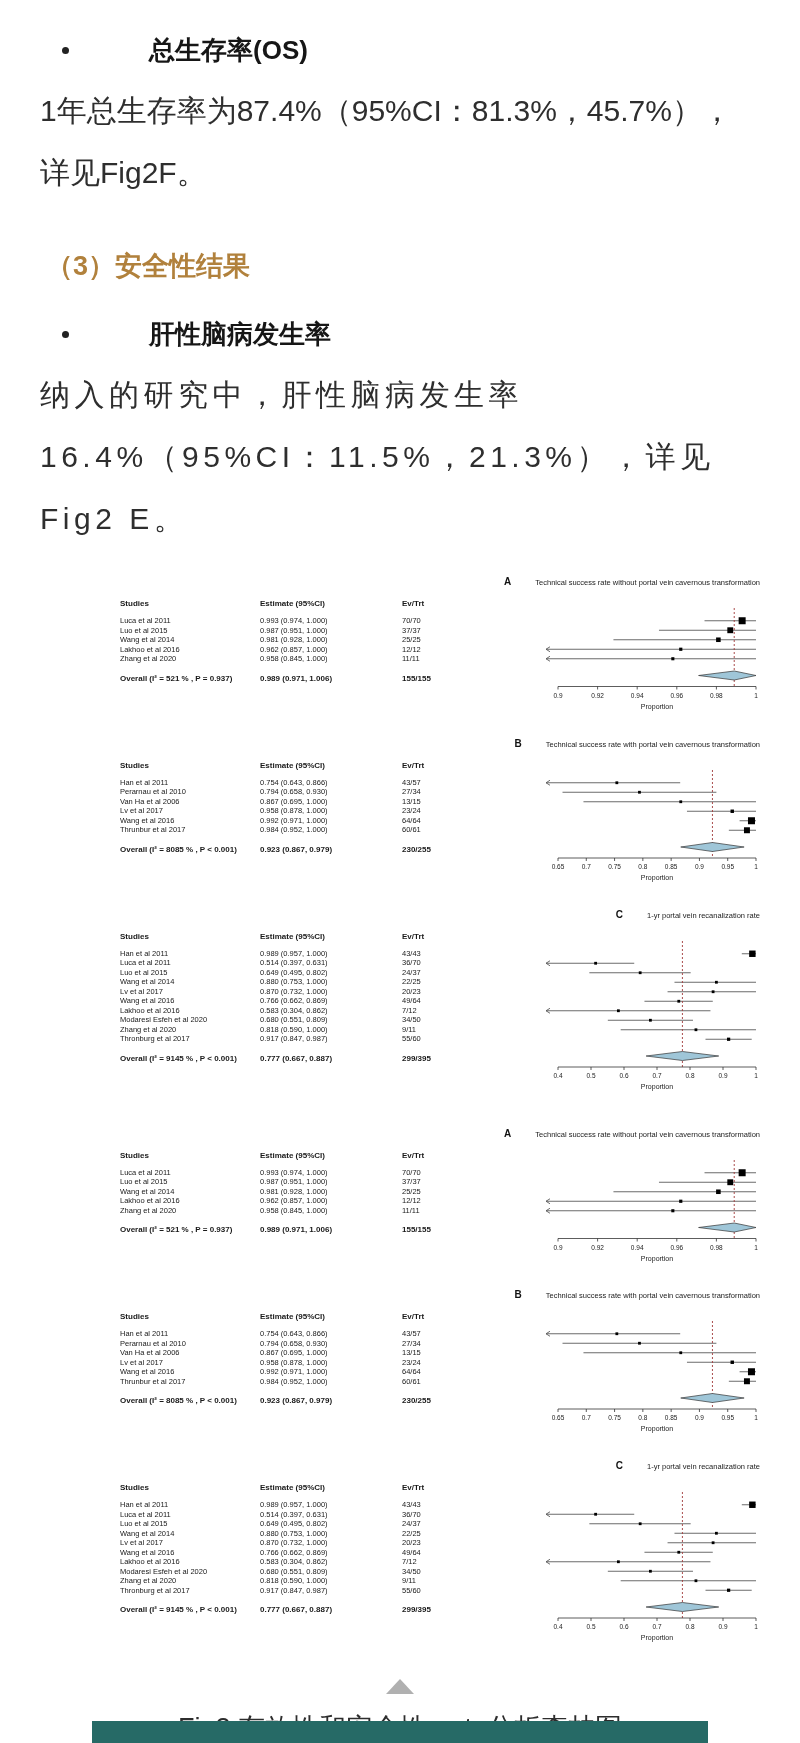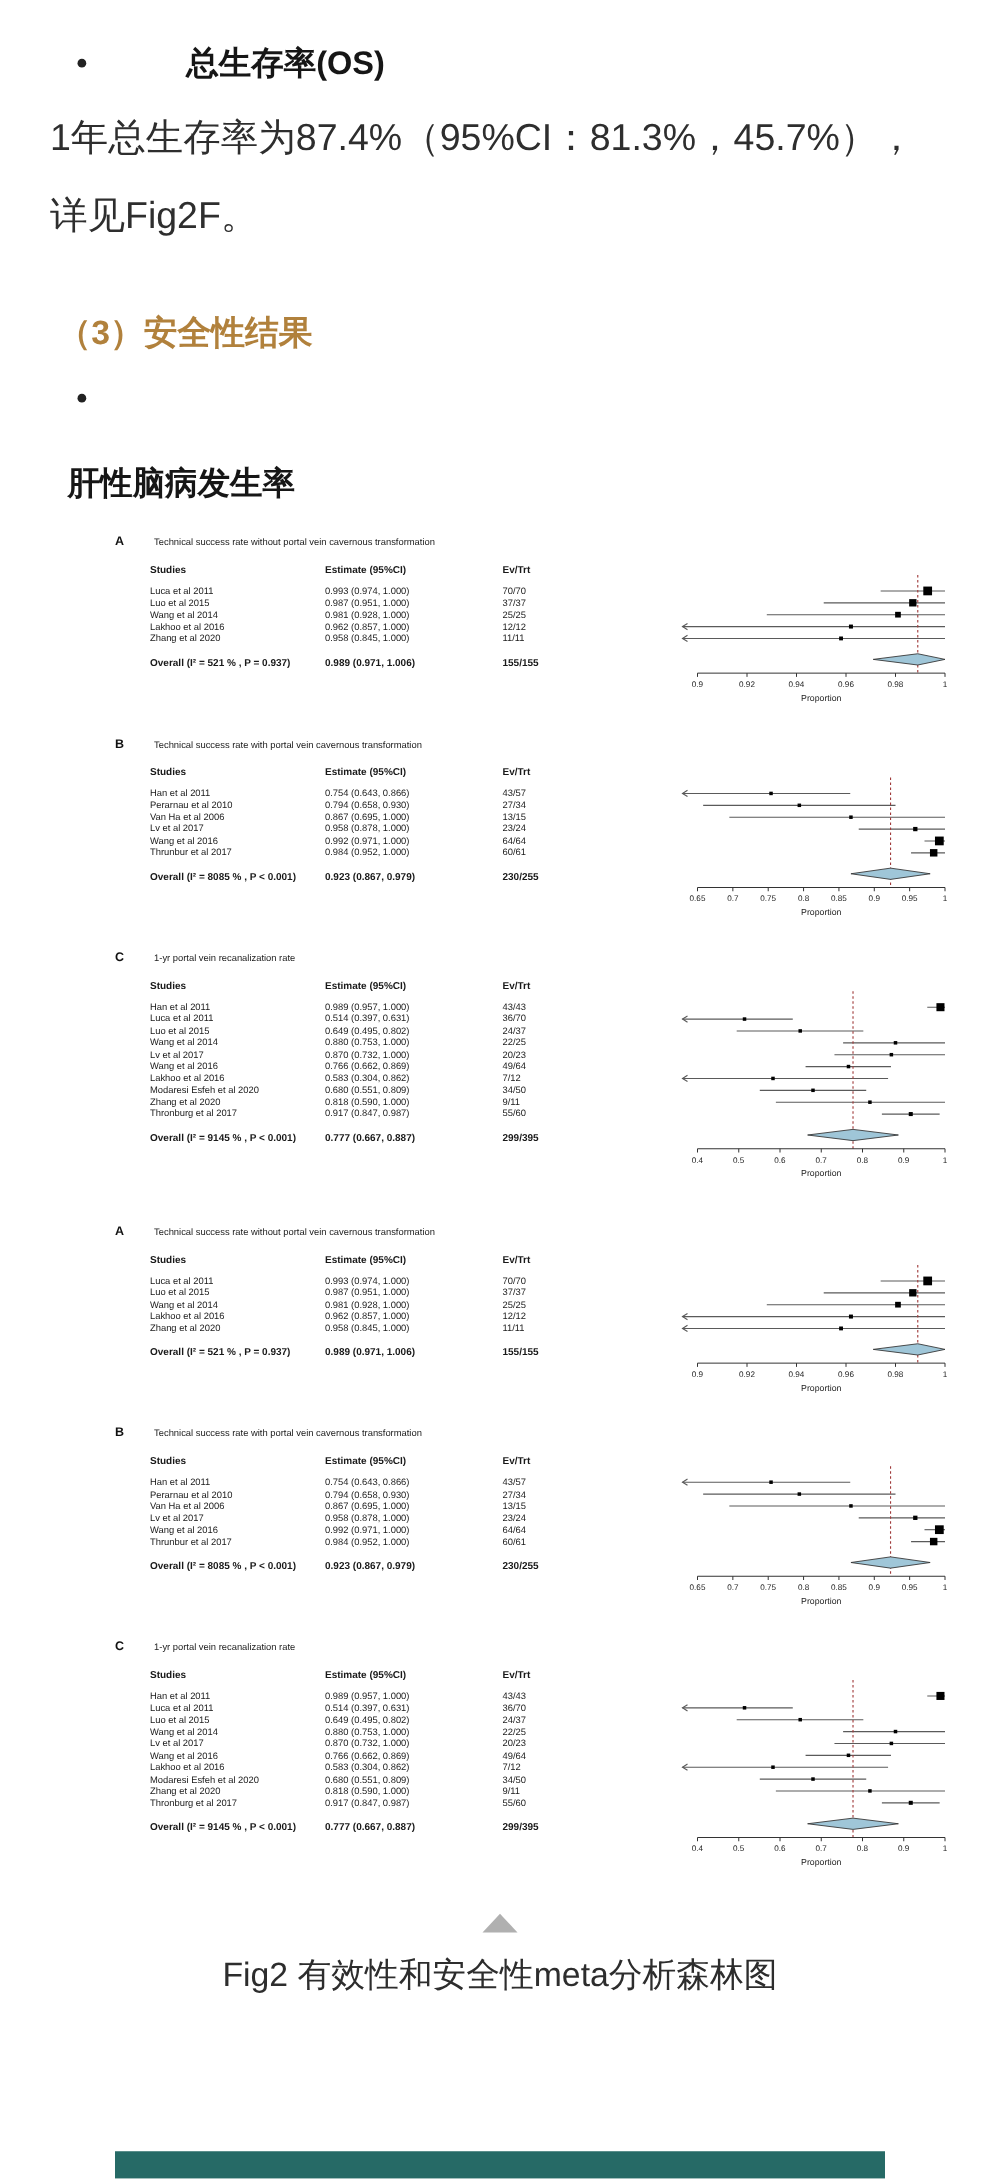--- a/index.html
+++ b/index.html
@@ -5,26 +5,26 @@
   html,body{margin:0;padding:0;background:#fff;}
   .page{width:800px;height:1743px;background:#ffffff;position:relative;overflow:hidden;
         font-family:"Liberation Sans",sans-serif;color:#2a2a2a;}
   .content{padding:34px 40px 0 40px;}
   .bullet-line{display:flex;align-items:flex-start;margin-left:14px;gap:48px;}
   .bullet-dot{width:7px;height:7px;border-radius:50%;background:#222;margin:13px 32px 0 8px;flex:none;}
   .bullet-text{font-size:26px;font-weight:700;color:#161616;line-height:32px;}
   .para{font-size:30px;line-height:62px;color:#2e2e2e;margin:14px 0 0 0;font-weight:400;}
   .para2{letter-spacing:4.5px;}
   .h-gold{font-size:27px;font-weight:700;margin:46px 0 0 6px;line-height:32px;}
-  .bl2{margin-top:20px;flex-direction:column;}
+  .bl2{margin-top:36px;}
   
   .figure{margin-top:26px;padding-left:50px;}
   .fig-block{margin-bottom:34px;}
   .panel{margin-bottom:24px;}
-  .p-head{padding-left:2px;font-size:8px;height:11px;margin-bottom:11px;white-space:nowrap;}
+  .p-head{padding-left:2px;font-size:8px;height:11px;margin-bottom:11px;white-space:nowrap;text-align:right;}
   .p-label{font-weight:700;font-size:10px;color:#111;}
   .p-title{margin-left:24px;font-size:7.5px;color:#1b1b1b;}
   .p-body{display:flex;align-items:flex-start;}
   .p-table{width:420px;flex:none;padding-left:30px;box-sizing:border-box;}
   .t-row{display:grid;grid-template-columns:140px 142px 80px;font-size:7.5px;height:9.5px;
          line-height:9.5px;color:#191919;white-space:nowrap;}
   .t-head{font-weight:700;font-size:8px;height:11px;line-height:11px;margin-bottom:7px;}
   .t-overall{margin-top:9px;font-weight:700;font-size:8px;height:12px;line-height:12px;}
   svg text{font-family:"Liberation Sans",sans-serif;}
   
@@ -47,20 +47,21 @@
 
     <p class="para">1年总生存率为87.4%（95%CI：81.3%，45.7%），详见Fig2F。</p>
 
     <div class="h-gold" id="gold-heading" style="color: rgb(177, 129, 60);">（3）安全性结果</div>
 
     <div class="bullet-line bl2">
       <span class="bullet-dot"></span>
       <span class="bullet-text">肝性脑病发生率</span>
     </div>
 
+    <p class="para para2">纳入的研究中，肝性脑病发生率16.4%（95%CI：11.5%，21.3%），详见Fig2 E。</p>
 
     <div class="figure" id="figure">
         <div class="fig-block">
           <div class="panel">
             <div class="p-head"><span class="p-label">A</span><span class="p-title">Technical success rate without portal vein cavernous transformation</span></div>
             <div class="p-body">
               <div class="p-table">
                 <div class="t-row t-head">
                   <span>Studies</span>
                   <span>Estimate (95%CI)</span>

